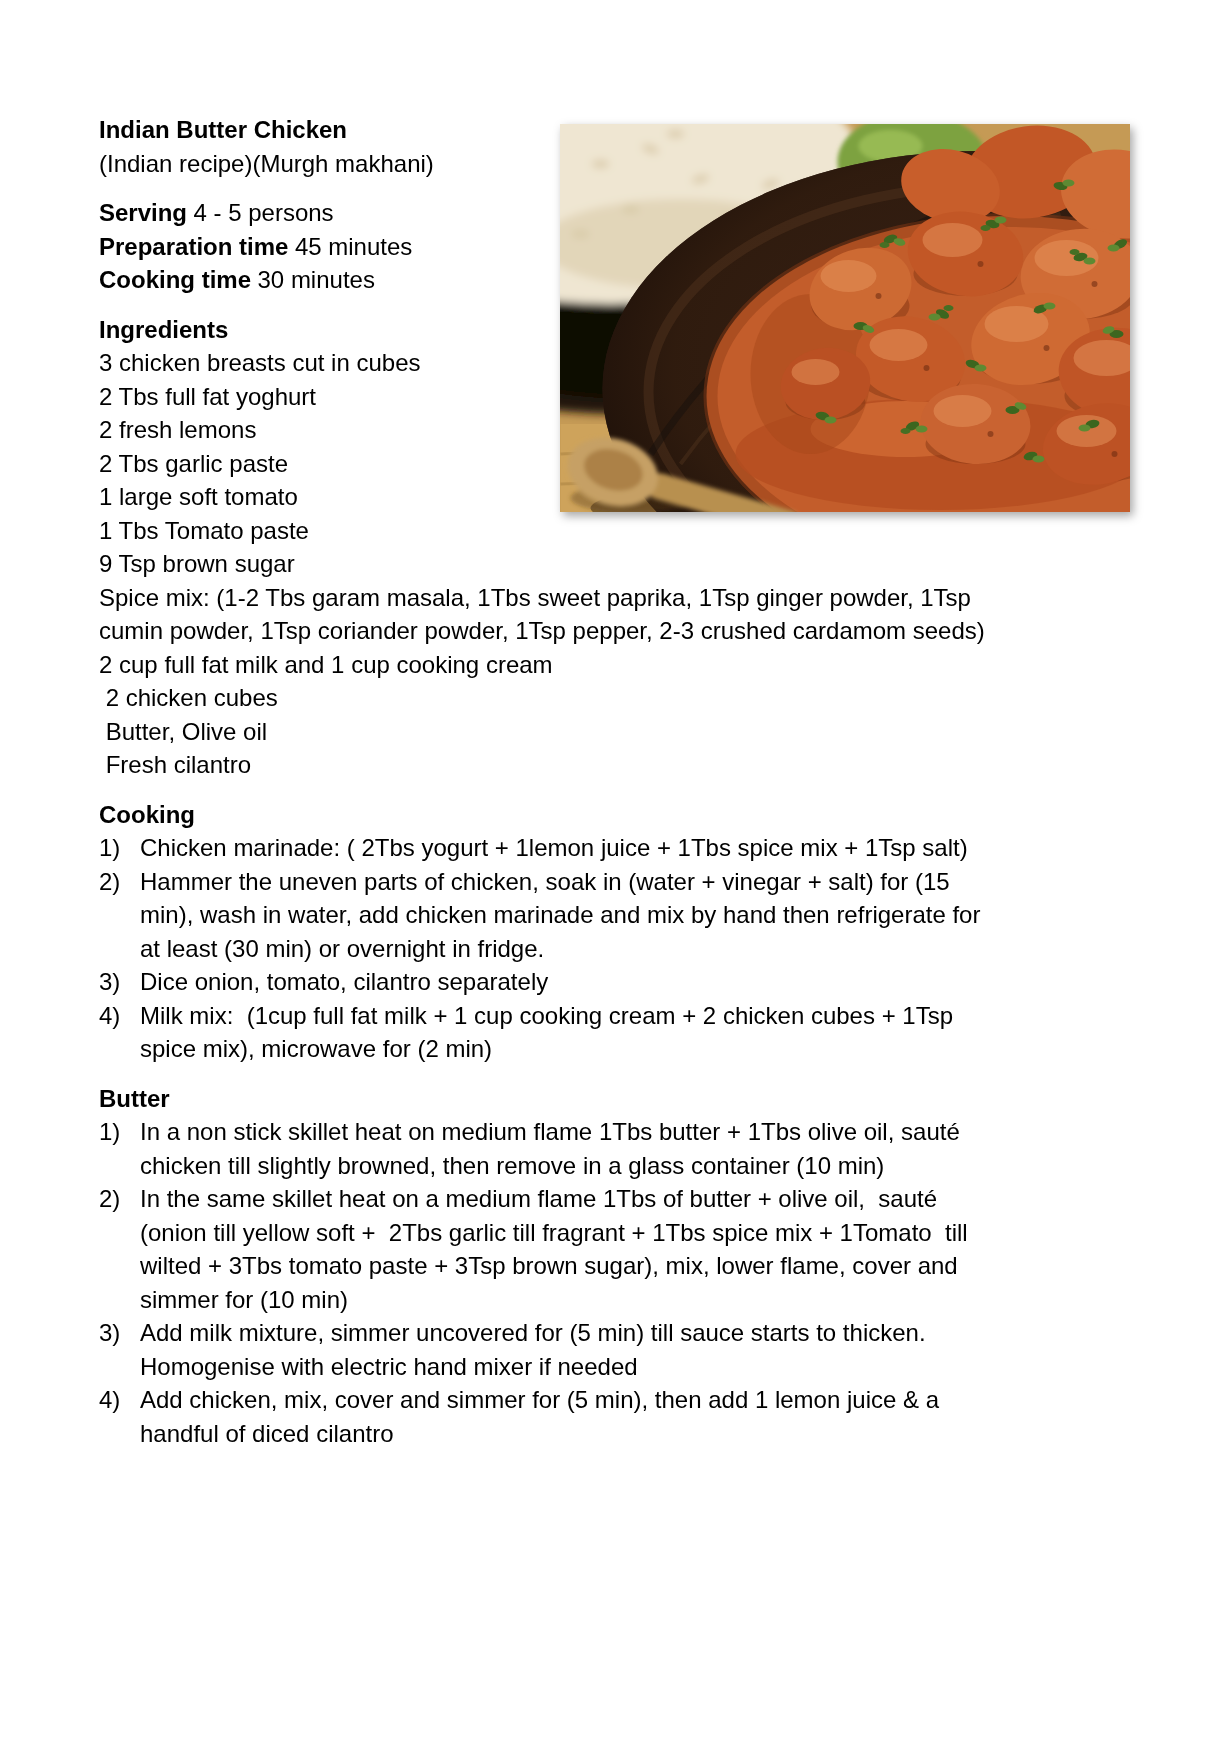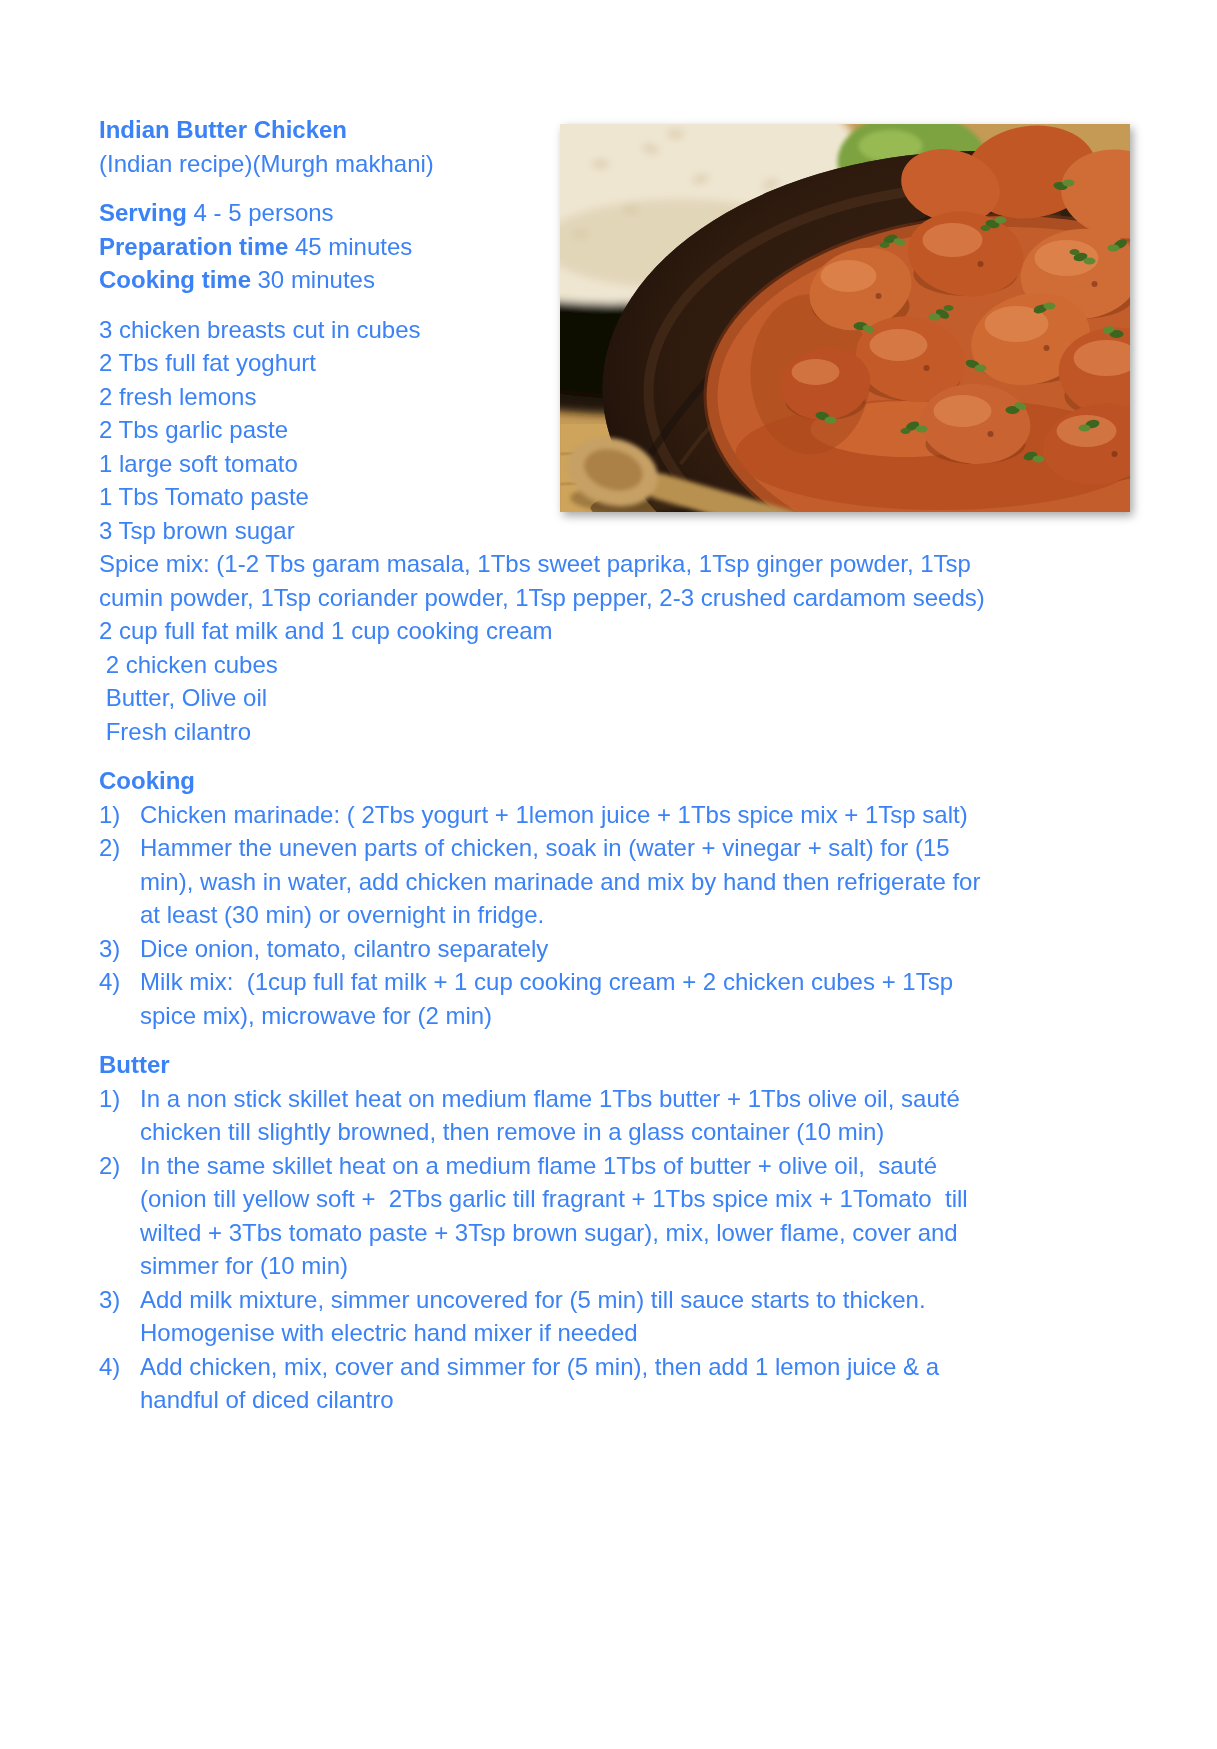--- a/index.html
+++ b/index.html
@@ -4,21 +4,21 @@
 <style>
   html, body { margin: 0; padding: 0; background: #ffffff; }
   .page {
     position: relative;
     width: 1217px;
     height: 1749px;
     background: #ffffff;
     font-family: "Liberation Sans", "DejaVu Sans", sans-serif;
     font-size: 24px;
     line-height: 33.5px;
-    color: #3b82f6;
+    color: #000000;
     overflow: hidden;
   }
   .content {
     position: absolute;
     left: 99px;
     top: 113px;
     width: 900px;
   }
   .b { font-weight: bold; }
   .sec { margin-top: 16px; }
@@ -263,36 +263,37 @@
     <div class="sec">
 
         <div class="line"><span class="meta-label">Serving</span><span>4 - 5 persons</span></div>
 
         <div class="line"><span class="meta-label">Preparation time</span><span>45 minutes</span></div>
 
         <div class="line"><span class="meta-label">Cooking time</span><span>30 minutes</span></div>
       </div>
 
     <div class="sec">
+      <div class="line b">Ingredients</div>
       <div>
 
           <div class="ing">3 chicken breasts cut in cubes</div>
 
           <div class="ing">2 Tbs full fat yoghurt</div>
 
           <div class="ing">2 fresh lemons</div>
 
 
           <div class="ing">2 Tbs garlic paste</div>
 
           <div class="ing">1 large soft tomato</div>
 
           <div class="ing">1 Tbs Tomato paste</div>
 
-          <div class="ing">3 Tsp brown sugar</div>
+          <div class="ing">9 Tsp brown sugar</div>
 
           <div class="ing">Spice mix: (1-2 Tbs garam masala, 1Tbs sweet paprika, 1Tsp ginger powder, 1Tsp cumin powder, 1Tsp coriander powder, 1Tsp pepper, 2-3 crushed cardamom seeds)</div>
 
           <div class="ing">2 cup full fat milk and 1 cup cooking cream</div>
 
           <div class="ing"> 2 chicken cubes</div>
 
           <div class="ing"> Butter, Olive oil</div>
 
           <div class="ing"> Fresh cilantro</div>

